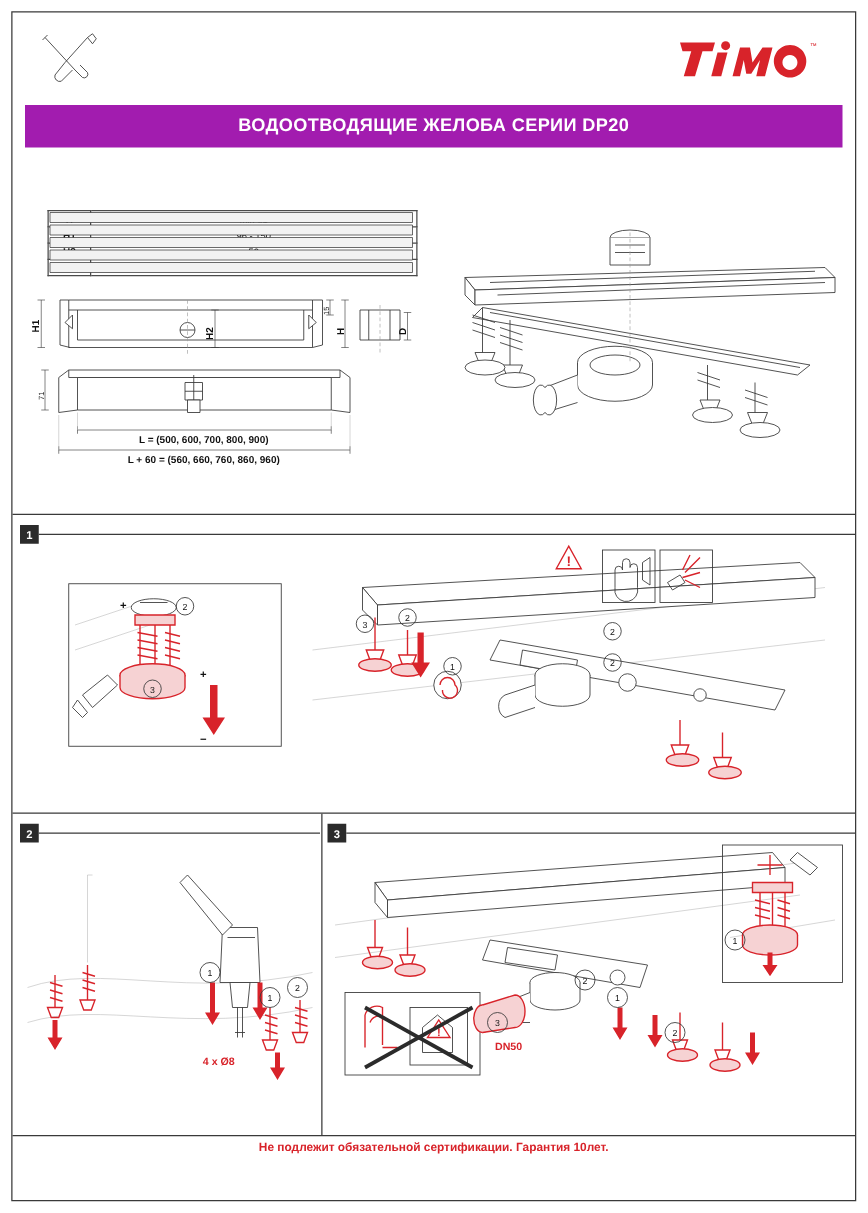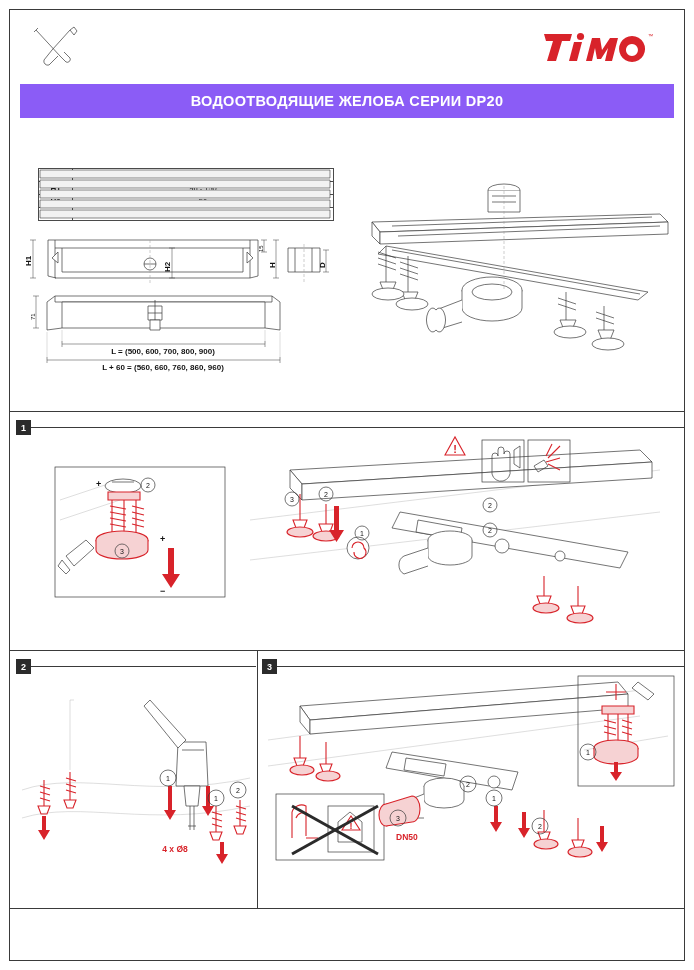--- a/index.html
+++ b/index.html
@@ -37,21 +37,21 @@
     position: absolute;
     right: 22px; top: 18px;
     width: 120px; height: 40px;
   }
 
   
   .title-bar {
     position: absolute;
     left: 20px; top: 84px;
     width: 654px; height: 34px;
-    background: #8b5cf6;
+    background: #a21caf;
     display: flex;
     align-items: center;
     justify-content: center;
   }
   .title-bar span {
     color: #ffffff;
     font-size: 14.5px;
     font-weight: bold;
     letter-spacing: .3px;
   }
@@ -513,13 +513,16 @@
       <g>
         <path class="redf" d="M386 804 a7 11 0 1 0 0 22 a7 11 0 1 0 0 -22"></path>
         <path class="redf" d="M386 804 L412 796 a8 13 0 0 1 0 26 L386 826"></path>
         <text class="tr8b" x="396" y="840">DN50</text>
         <circle class="ln" cx="398" cy="818" r="8" fill="#fff"></circle>
         <text class="badge" x="398" y="821" text-anchor="middle">3</text>
       </g>
     </g>
   </svg>
 
+  <div class="footer">
+    <span>Не подлежит обязательной сертификации. Гарантия 10лет.</span>
+  </div>
 </div>
 
 </body></html>

